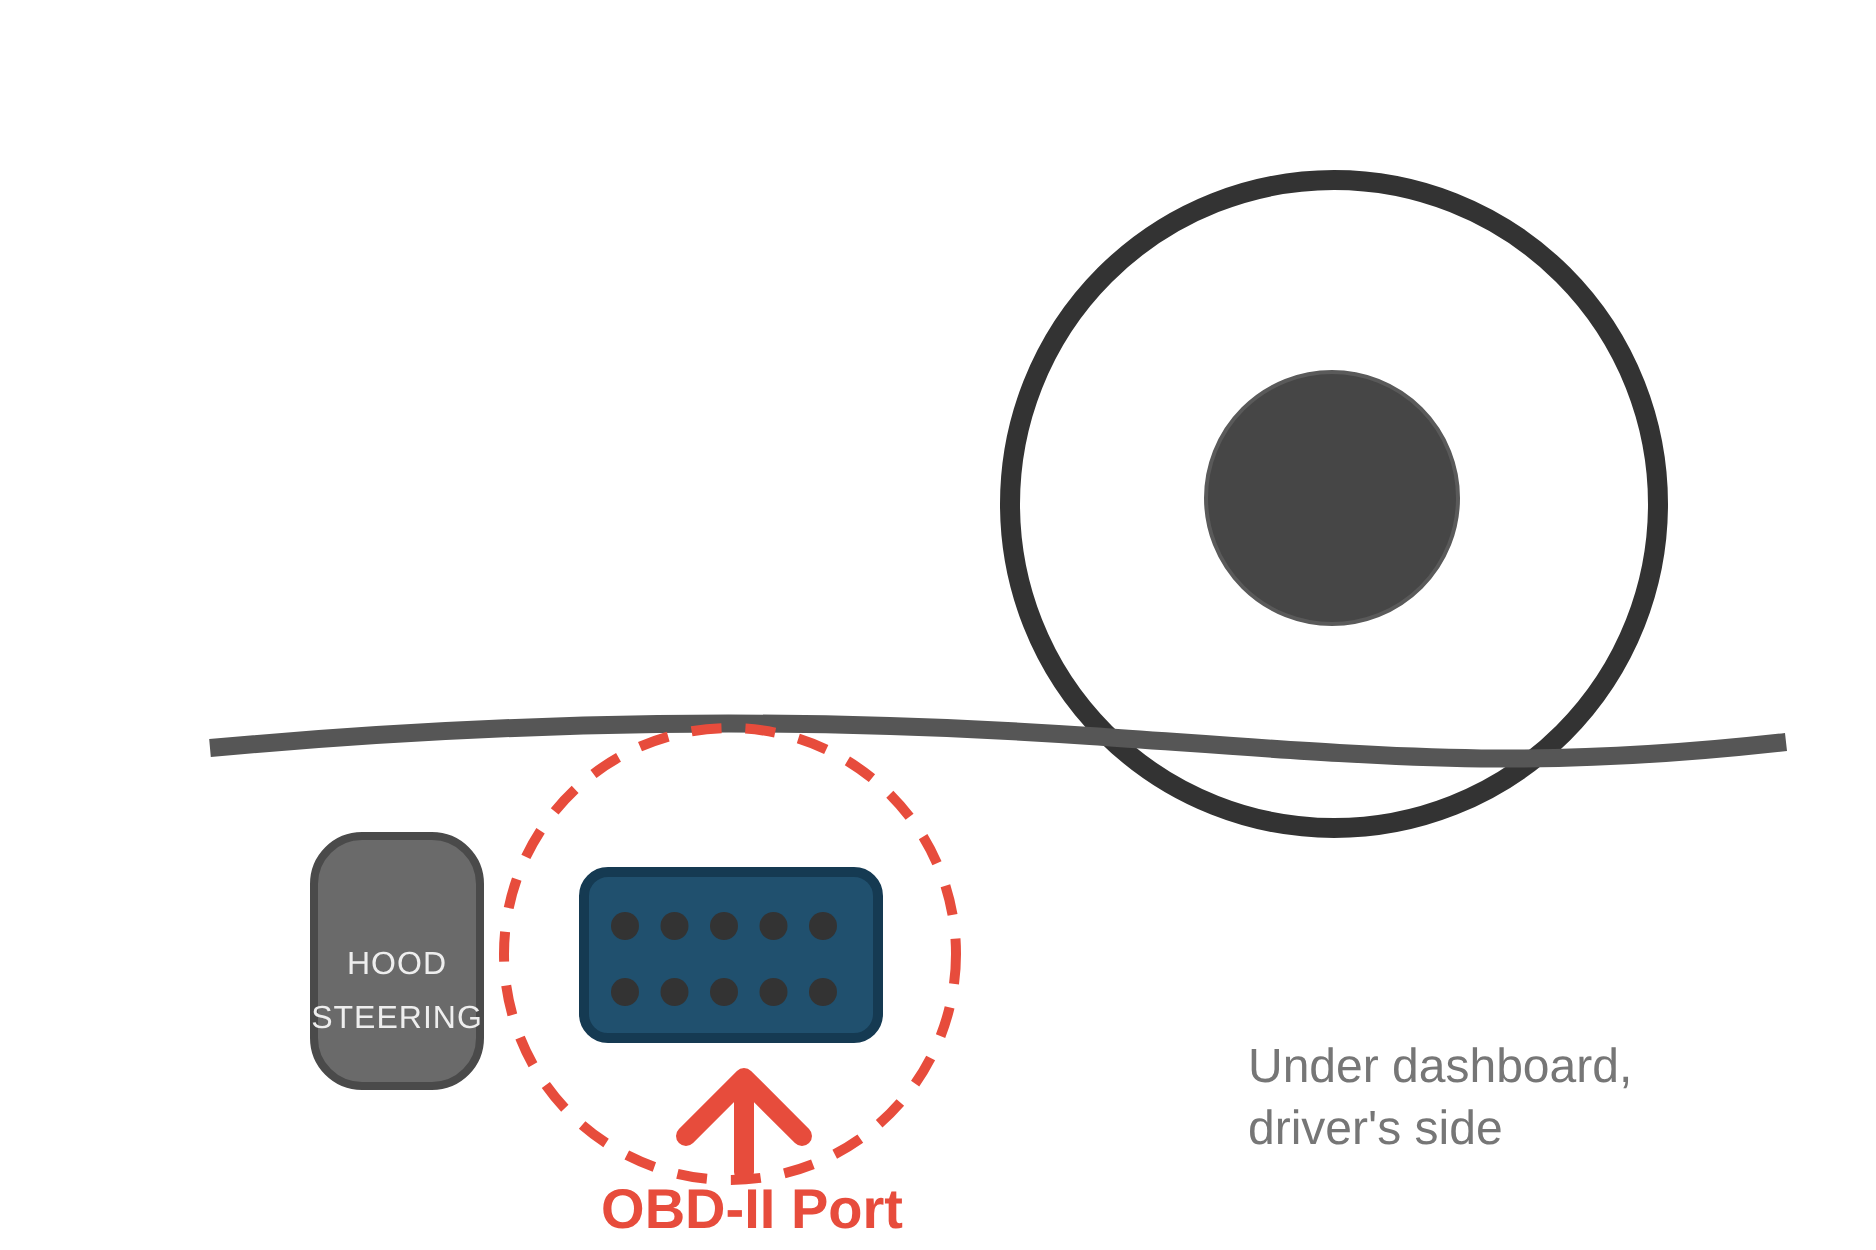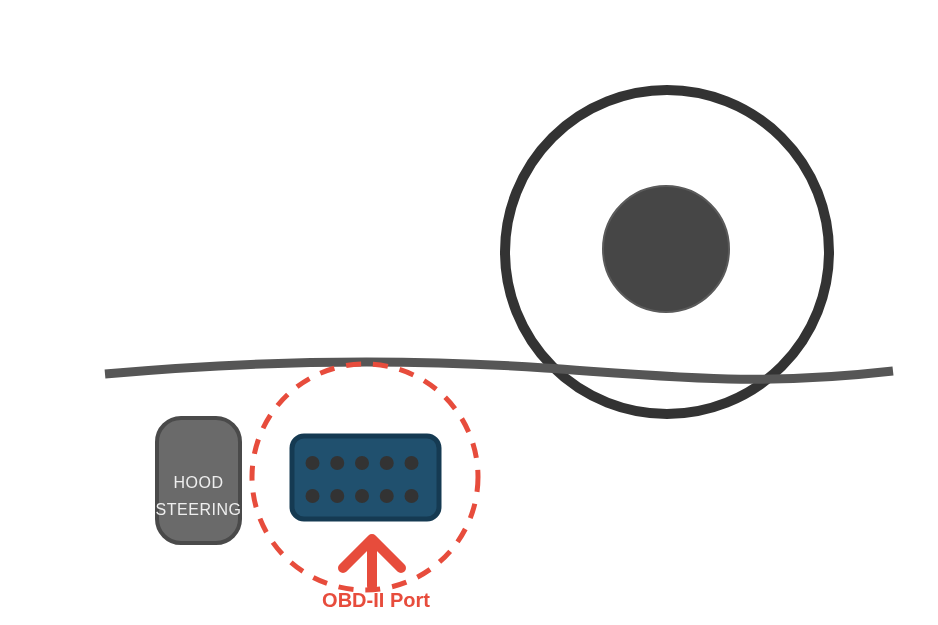--- a/index.html
+++ b/index.html
@@ -92,21 +92,21 @@
     line-height: 27px;
     letter-spacing: 0.5px;
     color: var(--hood-text, #eeeeee);
   }
   .hood-btn .hood-text span { display: block; }
   .obd-label {
     position: absolute;
     left: 376px;
     top: 589px;
     transform: translateX(-50%);
-    font-size: 20px;
+    font-size: 28px;
     font-weight: bold;
     color: var(--accent-red, #e74c3c);
     white-space: nowrap;
   }
   .location-note {
     position: absolute;
     left: 624px;
     top: 518px;
     font-size: 24px;
     line-height: 31px;
@@ -148,14 +148,18 @@
 
   <div class="hood-btn">
     <div class="hood-text">
       <span>HOOD</span>
       <span>STEERING</span>
     </div>
   </div>
 
   <div class="obd-label">OBD-II Port</div>
 
+  <div class="location-note">
+    <span>Under dashboard,</span>
+    <span>driver's side</span>
+  </div>
 
 </div>
 
 </body></html>

